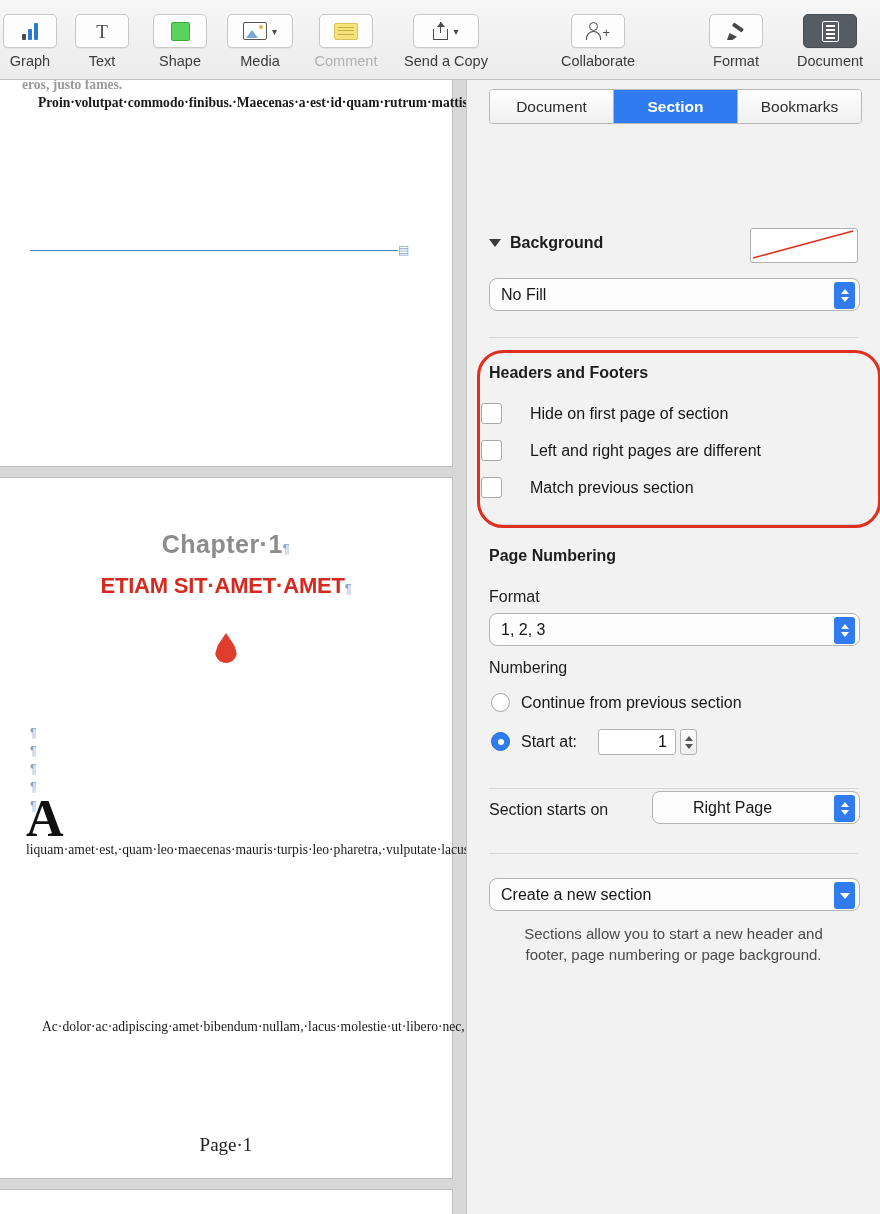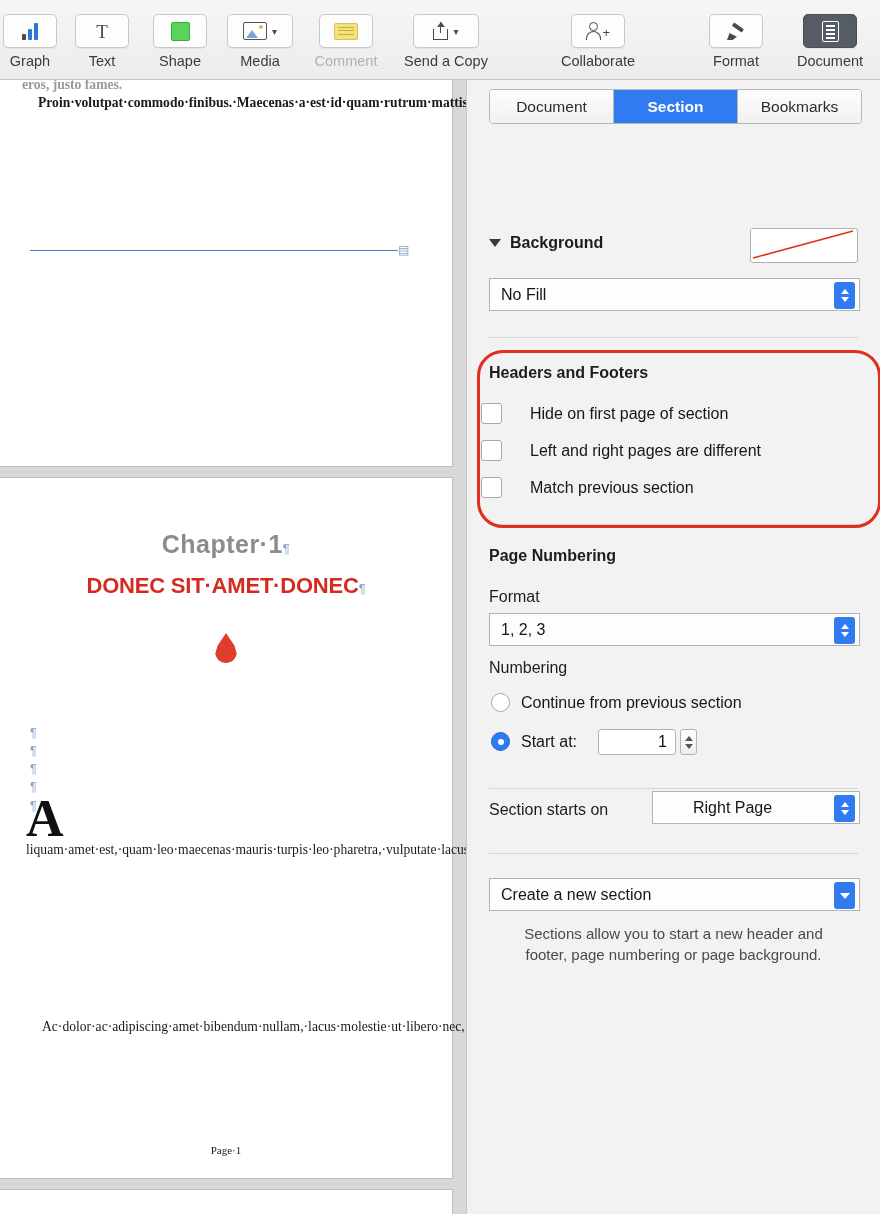--- a/index.html
+++ b/index.html
@@ -232,21 +232,21 @@
     font-weight: bold;
     font-size: 52px;
     line-height: 0.82;
     margin: 2px 4px 0 0;
     color: #111;
   }
   .page-num {
     position: absolute; left: 0; right: 0; bottom: 22px;
     text-align: center;
     font-family: "Liberation Serif", serif;
-    font-size: 11px; color: #222;
+    font-size: 19px; color: #222;
   }
 
   
   .inspector {
     position: absolute;
     left: 466px; top: 80px;
     width: 414px; height: 1134px;
     background: #f2f2f2;
     border-left: 1px solid #c6c6c6;
     box-sizing: border-box;
@@ -298,21 +298,21 @@
     background: #fff; border: 1px solid #b0b0b0; border-radius: 3px;
     overflow: hidden;
   }
   .swatch svg { display: block; }
 
   .select {
     position: absolute;
     height: 33px;
     background: #fdfdfd;
     border: 1px solid #b3b3b3;
-    border-radius: 0;
+    border-radius: 8px;
     box-sizing: border-box;
     display: flex; align-items: center;
     padding-left: 11px;
     font-size: 16px; color: #161616;
   }
   .stepper-arrows {
     position: absolute; right: 4px; top: 3px;
     width: 21px; height: 27px;
     background: #2f7bef;
     border-radius: 3px;
@@ -522,21 +522,21 @@
       <div class="hr-blue"></div>
       <div class="hr-mark">▤</div>
     </div>
 
     <div class="page page-b">
       <div style="position:absolute;left:26px;right:26px;top:52px;">
         <div class="chapter-title">
           <span>Chapter·1</span><span class="mark-small">¶</span>
         </div>
         <div class="chapter-sub">
-          <span>DONEC SIT·AMET·DONEC</span><span class="mark-small">¶</span>
+          <span>ETIAM SIT·AMET·AMET</span><span class="mark-small">¶</span>
         </div>
         <div class="drop-emblem"></div>
       </div>
 
       <div class="pilcrow-col">
         <div>¶</div>
           <div>¶</div>
           <div>¶</div>
           <div>¶</div>
           <div>¶</div>

